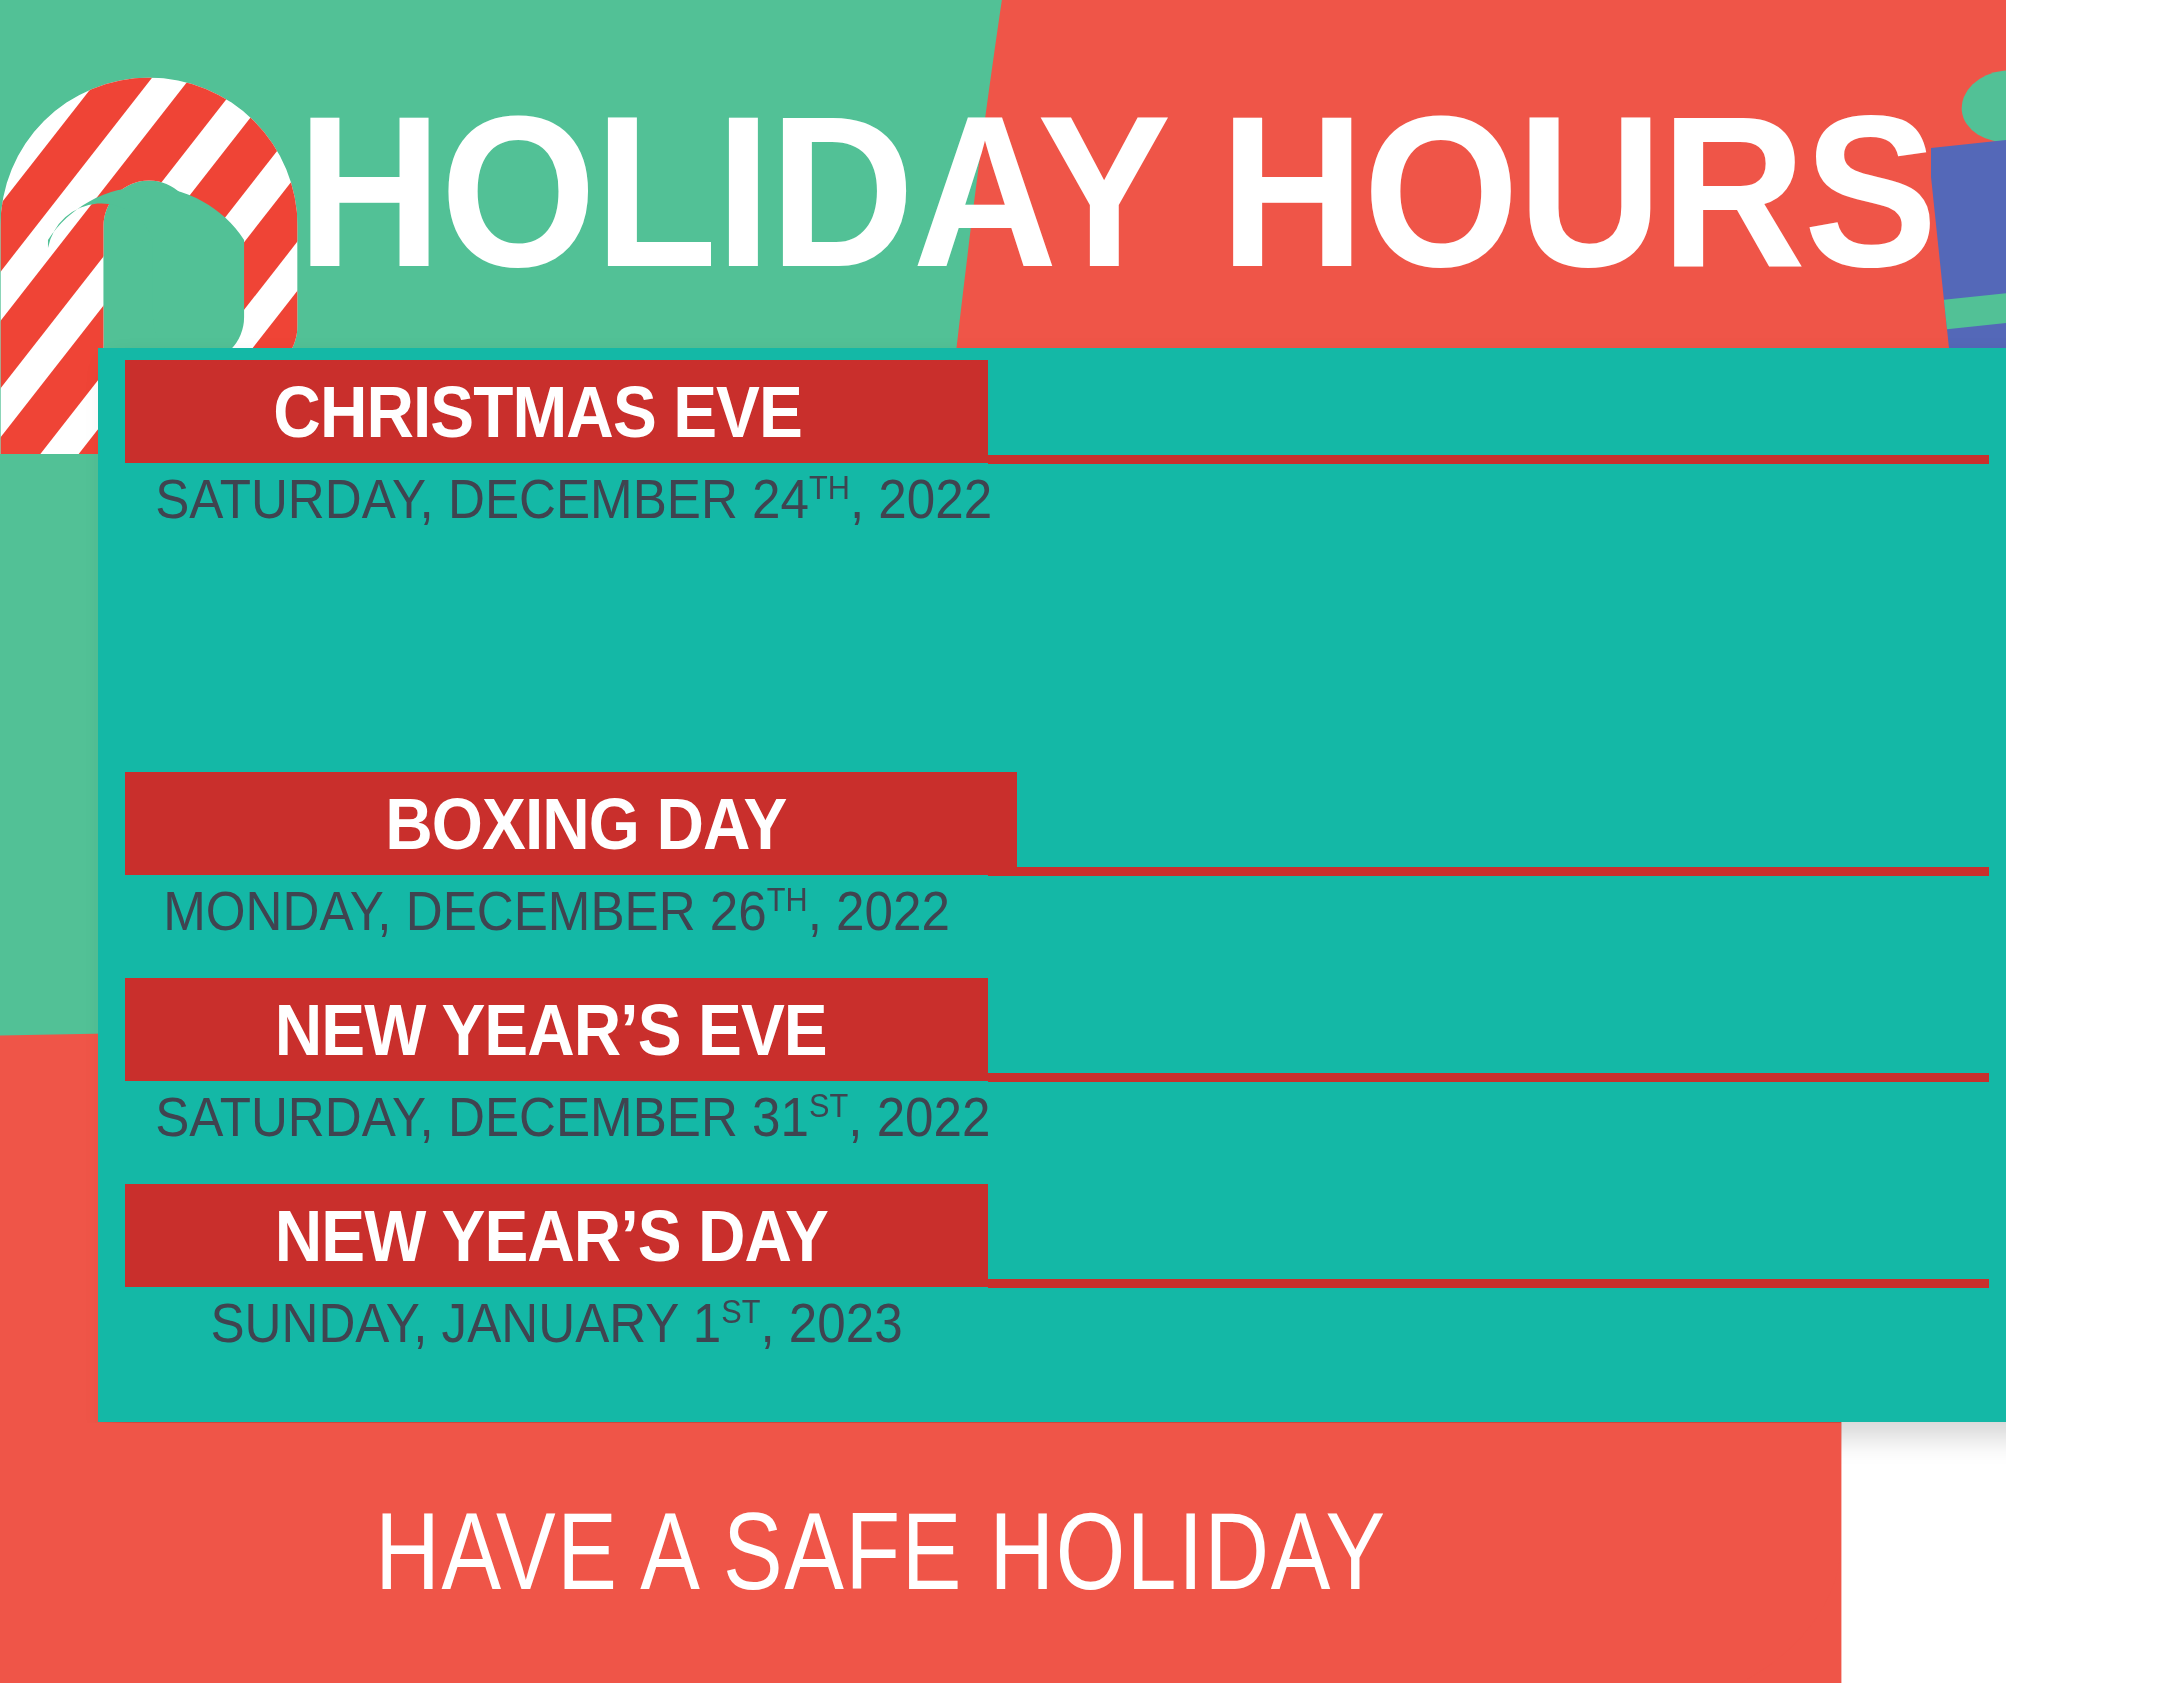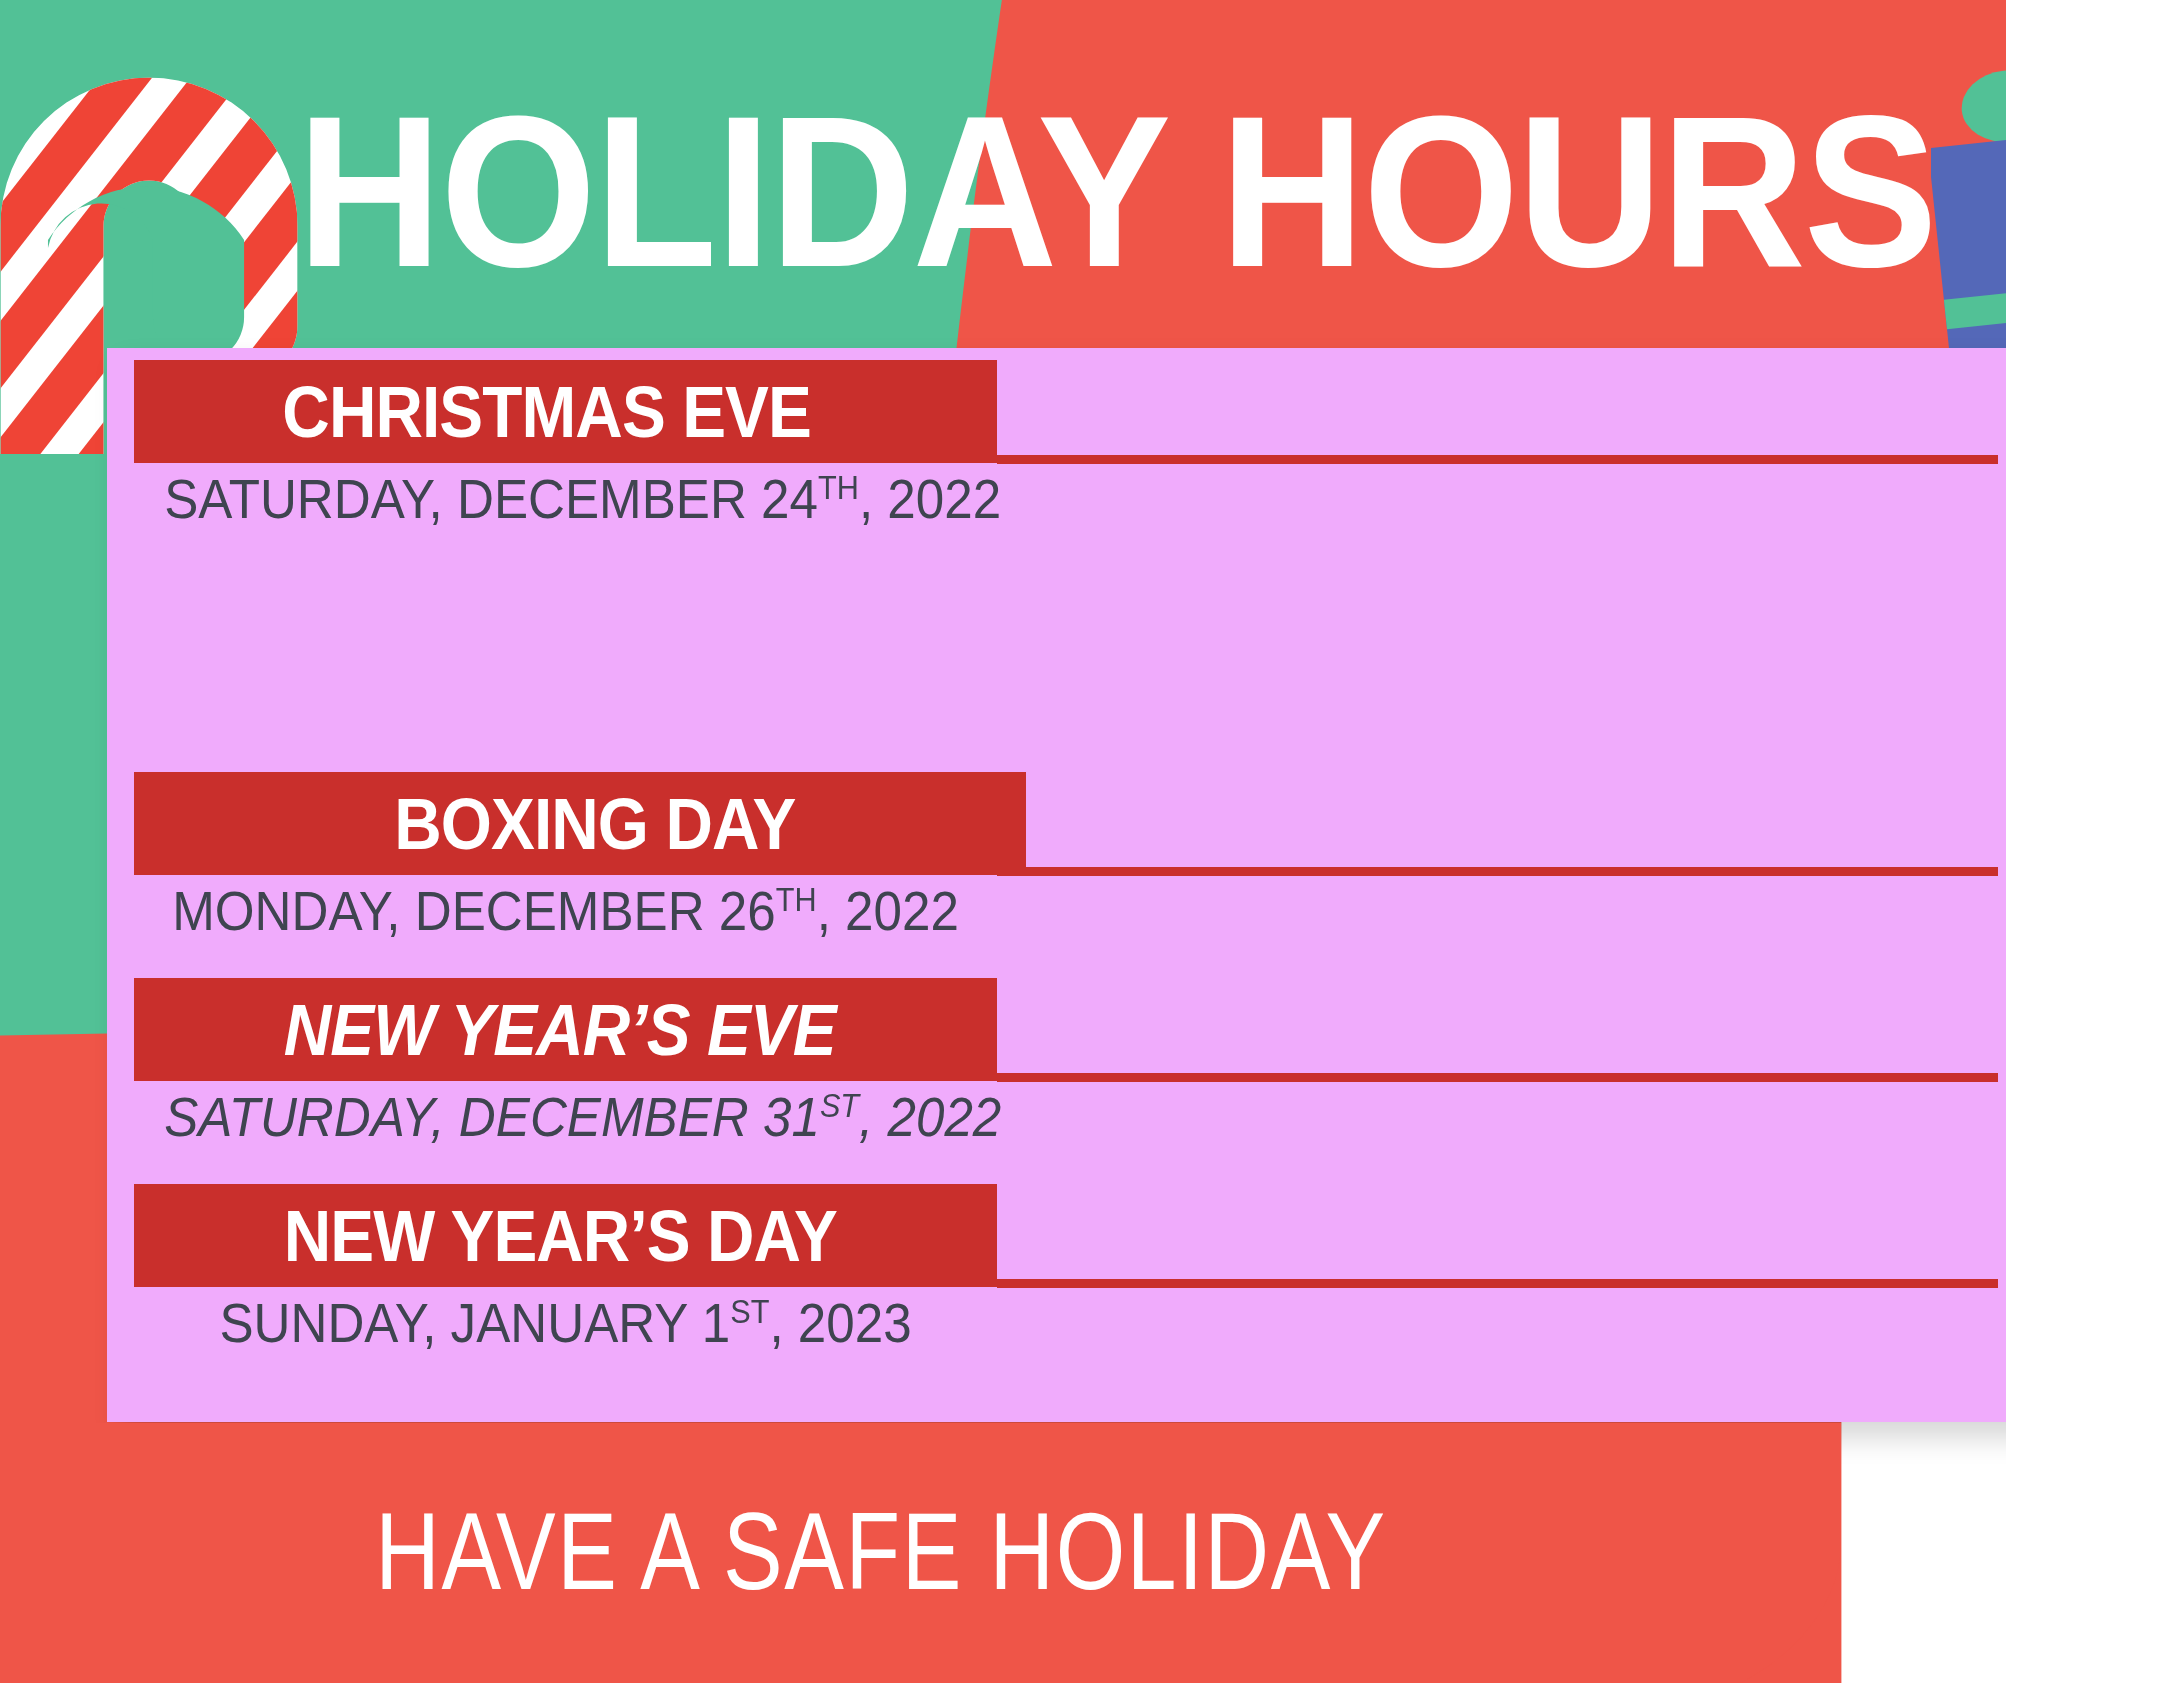--- a/index.html
+++ b/index.html
@@ -30,23 +30,23 @@
     letter-spacing:-2px;
     transform:scaleX(0.93);
     transform-origin:left center;
     white-space:nowrap;
     font-family:"Liberation Sans", sans-serif;
   }
 
   
   #card{
     position:absolute;
-    left:107px; top:348px;
+    left:98px; top:348px;
     width:1980px; height:1074px;
-    background:#f0abfc;
+    background:#14b8a6;
     box-shadow:14px 16px 26px rgba(0,0,0,0.16);
   }
 
   
   .row{position:absolute;left:0;width:1980px;height:206px;}
   .banner{
     position:absolute;
     left:27px; top:0;
     width:863px; height:103px;
     background:#C92F2C;
@@ -204,21 +204,21 @@
       </div>
       <div class="rule"></div>
       <div class="date">
         <span>MONDAY,</span>
         <span>DECEMBER</span>
         <span>26</span><sup>TH</sup>,
         <span>2022</span>
       </div>
     </div>
 
-    <div class="row" style="top:630px;font-style:italic;">
+    <div class="row" style="top:630px;">
       <div class="banner left">
         <span class="banner-text">NEW YEAR’S EVE</span>
       </div>
       <div class="rule"></div>
       <div class="date">
         <span>SATURDAY,</span>
         <span>DECEMBER</span>
         <span>31</span><sup>ST</sup>,
         <span>2022</span>
       </div>

